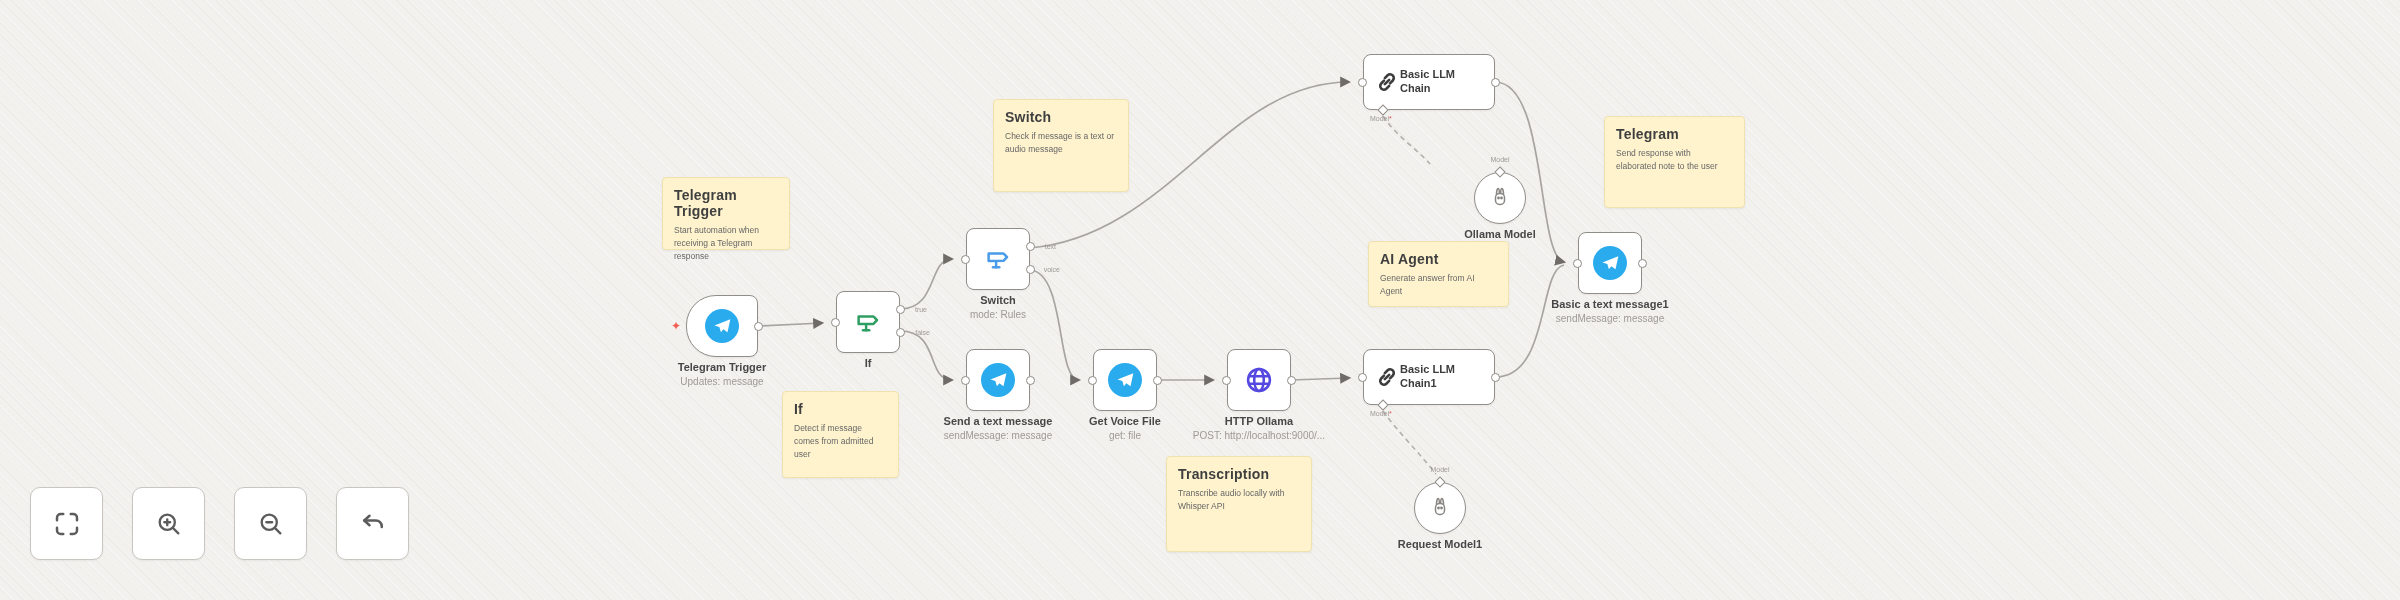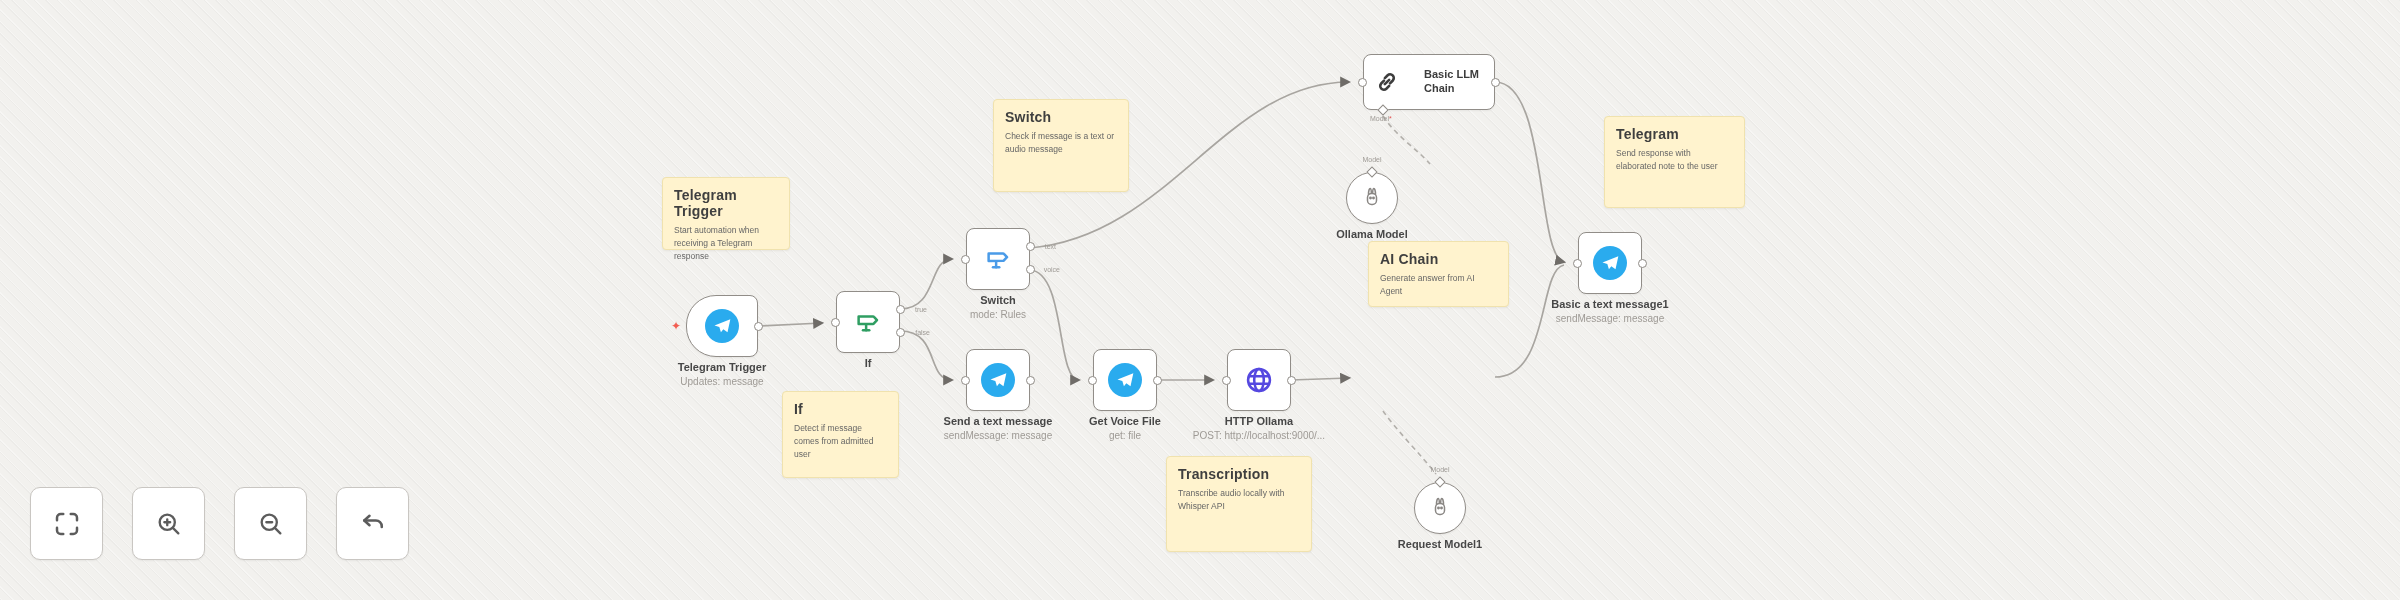--- a/index.html
+++ b/index.html
@@ -24,21 +24,21 @@
   .sticky p  { font-size:8.5px; color:#666; line-height:1.5; }
 
   
   .node {
     position:absolute; background:#fff; border:1.8px solid #918d88; border-radius:8px;
     display:flex; align-items:center; justify-content:center;
     box-shadow:0 1px 2px rgba(0,0,0,0.05);
   }
   .node.trigger { border-radius:30px 8px 8px 30px; }
   .node.round   { border-radius:50%; }
-  .node.wide    { justify-content:flex-start; padding:0 10px; gap:24px; }
+  .node.wide    { justify-content:flex-start; padding:0 10px; gap:0; }
   .node.wide .inner-label { font-size:11px; color:#3c3c3c; line-height:1.25; font-weight:bold; }
 
   .node-label {
     position:absolute; top:calc(100% + 5px); left:50%; transform:translateX(-50%);
     font-size:11px; color:#474747; white-space:nowrap; text-align:center; font-weight:bold;
   }
   .node-sub {
     position:absolute; top:calc(100% + 20px); left:50%; transform:translateX(-50%);
     font-size:10px; color:#9e9a95; white-space:nowrap; text-align:center;
   }
@@ -119,21 +119,21 @@
     <h3>If</h3>
     <p>Detect if message comes from admitted user</p>
   </div>
 
   <div class="sticky" style="left:1166px; top:456px; width:146px; height:96px">
     <h3>Transcription</h3>
     <p>Transcribe audio locally with Whisper API</p>
   </div>
 
   <div class="sticky" style="left:1368px; top:241px; width:141px; height:66px">
-    <h3>AI Chain</h3>
+    <h3>AI Agent</h3>
     <p>Generate answer from AI Agent</p>
   </div>
 
   <div class="sticky" style="left:1604px; top:116px; width:141px; height:92px">
     <h3>Telegram</h3>
     <p>Send response with elaborated note to the user</p>
   </div>
 
   <div class="node trigger" style="left:686px; top:295px; width:72px; height:62px">
     <span class="spark">✦</span>
@@ -226,35 +226,49 @@
         <path d="M14.8 13.2 l2.6 -2.6 a3.4 3.4 0 0 0 -4.8 -4.8 l-2.6 2.6"></path>
       </svg>
     </span>
     <span class="inner-label">Basic LLM Chain</span>
     <span class="port" style="left:-6px; top:50%; margin-top:-4.5px"></span>
     <span class="port" style="right:-6px; top:50%; margin-top:-4.5px"></span>
     <span class="diamond" style="left:15px; bottom:-5px"></span>
     <span class="port-label" style="left:6px; top:calc(100% + 6px)"><span>Model</span><span class="req">*</span></span>
   </div>
 
-  <div class="node round" style="left:1346px; top:172px; width:52px; height:52px">
+  <div class="node round" style="left:1474px; top:172px; width:52px; height:52px">
     <span class="icon-wrap">
       <svg width="24" height="24" viewBox="0 0 24 24" fill="none" stroke="#8a8784" stroke-width="1.5" stroke-linecap="round">
         <path d="M8.5 8.5 c0 -4 1 -6 1.6 -6 s1.2 2 1.2 4"></path>
         <path d="M15.5 8.5 c0 -4 -1 -6 -1.6 -6 s-1.2 2 -1.2 4"></path>
         <rect x="7.5" y="7.5" width="9" height="11" rx="4"></rect>
         <circle cx="10.5" cy="12" r="0.7" fill="#8a8784"></circle>
         <circle cx="13.5" cy="12" r="0.7" fill="#8a8784"></circle>
       </svg>
     </span>
     <span class="diamond" style="left:50%; top:-5px; margin-left:-4px"></span>
     <span class="port-label" style="left:50%; top:-17px; transform:translateX(-50%)">Model</span>
     <span class="node-label">Ollama Model</span>
   </div>
 
+  <div class="node wide" style="left:1363px; top:349px; width:132px; height:56px">
+    <span class="icon-wrap">
+      <svg width="26" height="26" viewBox="0 0 24 24" fill="none" stroke="#3d3d3d" stroke-width="2.4" stroke-linecap="round">
+        <path d="M10 14 L14 10"></path>
+        <path d="M9.2 10.8 l-2.6 2.6 a3.4 3.4 0 0 0 4.8 4.8 l2.6 -2.6"></path>
+        <path d="M14.8 13.2 l2.6 -2.6 a3.4 3.4 0 0 0 -4.8 -4.8 l-2.6 2.6"></path>
+      </svg>
+    </span>
+    <span class="inner-label" style="max-width:72px">Basic LLM Chain1</span>
+    <span class="port" style="left:-6px; top:50%; margin-top:-4.5px"></span>
+    <span class="port" style="right:-6px; top:50%; margin-top:-4.5px"></span>
+    <span class="diamond" style="left:15px; bottom:-5px"></span>
+    <span class="port-label" style="left:6px; top:calc(100% + 6px)"><span>Model</span><span class="req">*</span></span>
+  </div>
 
   <div class="node round" style="left:1414px; top:482px; width:52px; height:52px">
     <span class="icon-wrap">
       <svg width="24" height="24" viewBox="0 0 24 24" fill="none" stroke="#8a8784" stroke-width="1.5" stroke-linecap="round">
         <path d="M8.5 8.5 c0 -4 1 -6 1.6 -6 s1.2 2 1.2 4"></path>
         <path d="M15.5 8.5 c0 -4 -1 -6 -1.6 -6 s-1.2 2 -1.2 4"></path>
         <rect x="7.5" y="7.5" width="9" height="11" rx="4"></rect>
         <circle cx="10.5" cy="12" r="0.7" fill="#8a8784"></circle>
         <circle cx="13.5" cy="12" r="0.7" fill="#8a8784"></circle>
       </svg>

